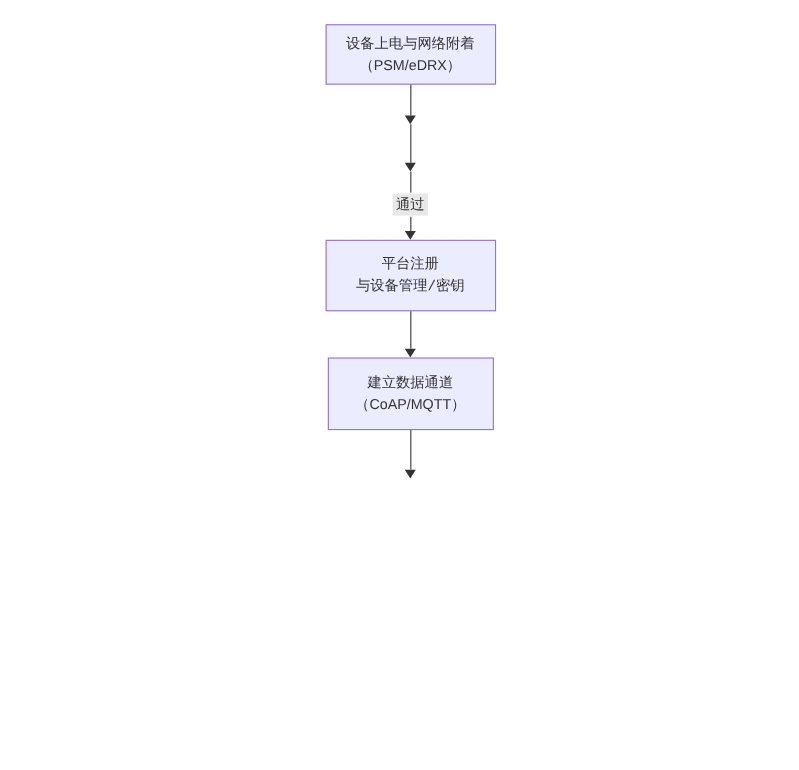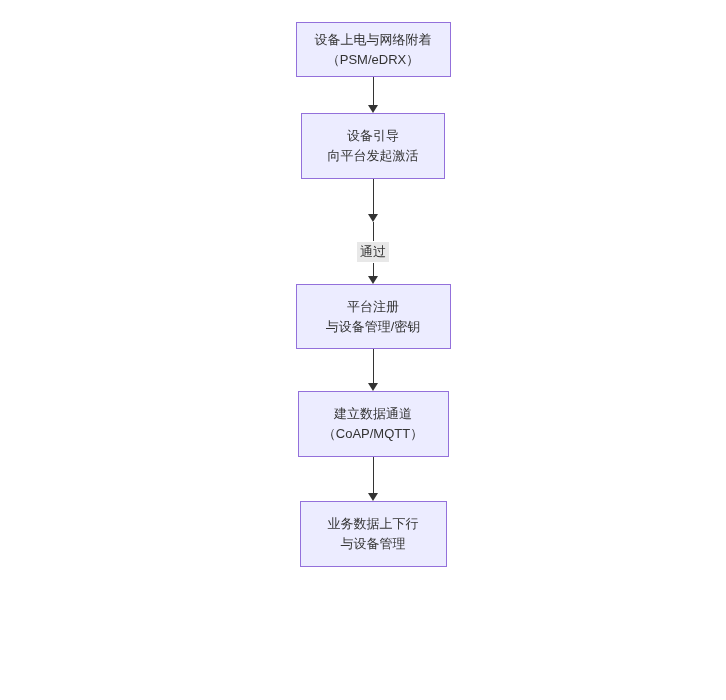--- a/index.html
+++ b/index.html
@@ -18,21 +18,21 @@
   .node {
     box-sizing: border-box;
     background: var(--node-fill, #ECECFF);
     border: 1px solid var(--node-border, #9370DB);
     display: flex; flex-direction: column; justify-content: center; align-items: center;
     text-align: center; font-size: 13px; line-height: 20px;
   }
   .node span { display: block; white-space: nowrap; }
   .n1 { width: 155px; height: 55px; }
   .n2 { width: 144px; height: 66px; }
-  .n4 { width: 155px; height: 65px; }
+  .n4 { width: 155px; height: 65px; font-family: Liberation Mono, monospace; }
   .n5 { width: 151px; height: 66px; }
   .n6 { width: 147px; height: 66px; }
 
   .connector { display: flex; flex-direction: column; align-items: center; }
   .line { width: 1px; background: var(--arrow, #333333); }
   .arrowhead {
     width: 0; height: 0;
     border-left: 5px solid transparent;
     border-right: 5px solid transparent;
     border-top: 8px solid var(--arrow, #333333);
@@ -72,24 +72,20 @@
     <div class="node n1">
       <span>设备上电与网络附着</span>
       <span>（PSM/eDRX）</span>
     </div>
 
     <div class="connector c1">
       <div class="line"></div>
       <div class="arrowhead"></div>
     </div>
 
-    <div class="node n2">
-      <span>设备引导</span>
-      <span>向平台发起激活</span>
-    </div>
 
     <div class="connector c2">
       <div class="line"></div>
       <div class="arrowhead"></div>
     </div>
 
 
     <div class="connector c3">
       <div class="line top"></div>
       <div class="edge-label">通过</div>
@@ -110,19 +106,15 @@
     <div class="node n5">
       <span>建立数据通道</span>
       <span>（CoAP/MQTT）</span>
     </div>
 
     <div class="connector c5">
       <div class="line"></div>
       <div class="arrowhead"></div>
     </div>
 
-    <div class="node n6">
-      <span>业务数据上下行</span>
-      <span>与设备管理</span>
-    </div>
 
   </div>
 </div>
 
 </body></html>

